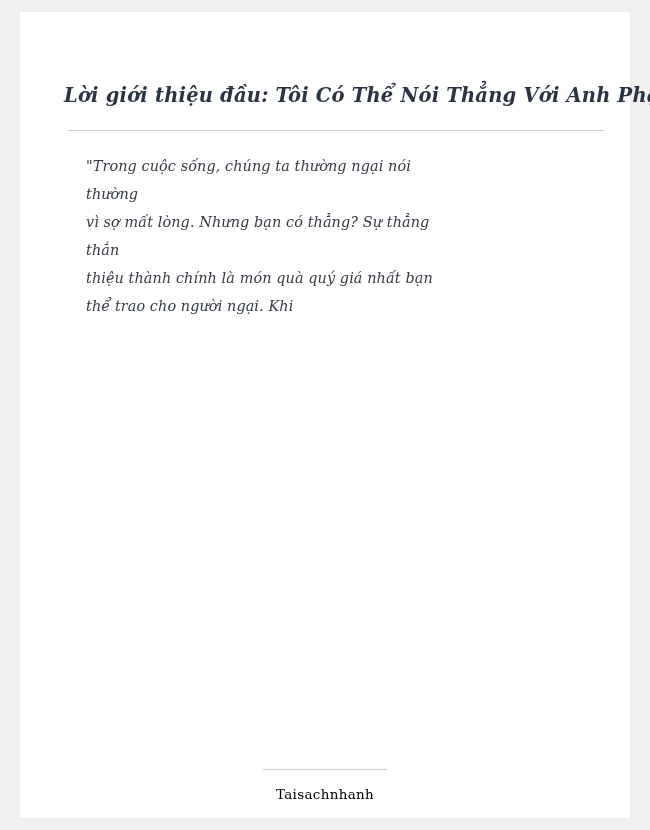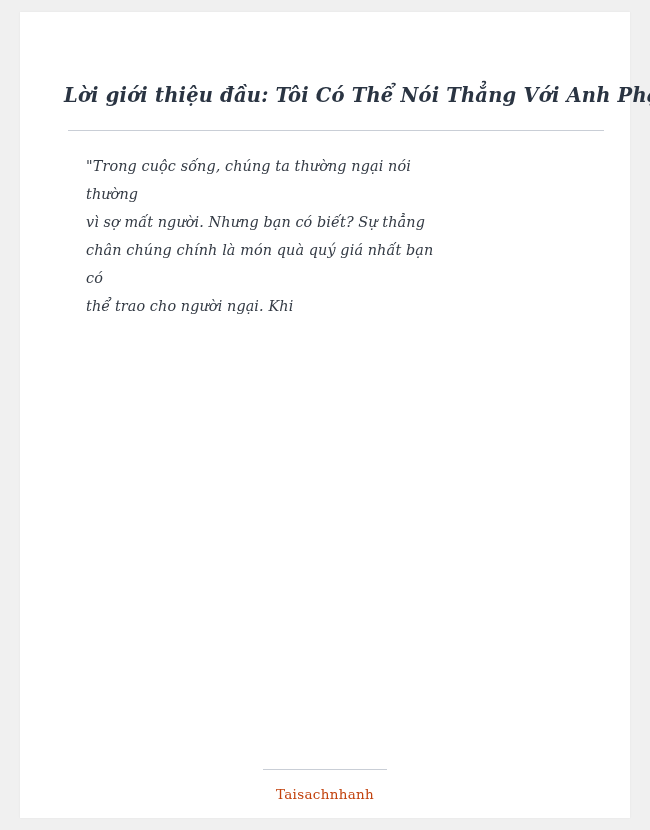--- a/index.html
+++ b/index.html
@@ -79,40 +79,40 @@
     background: #c9ced6;
   }
   .footer-text {
     position: absolute;
     bottom: 16px;
     left: 0;
     width: 100%;
     text-align: center;
     font-family: "DejaVu Serif", "Liberation Serif", serif;
     font-size: 13.5px;
-    color: #c2410c;
+    color: #000000;
     letter-spacing: 0.3px;
   }
 </style>
 </head>
 <body>
 
 <div class="page">
   <div class="doc-inner">
 
     <div class="doc-title">Lời giới thiệu đầu: Tôi Có Thể Nói Thẳng Với Anh Phạm Cao Tùng</div>
 
     <div class="title-rule"></div>
 
     <div class="body-text">
       <span class="ln">"Trong cuộc sống, chúng ta thường ngại nói</span>
       <span class="ln">thường</span>
-      <span class="ln">vì sợ mất người. Nhưng bạn có biết? Sự thẳng</span>
-      <span class="ln">chân chúng chính là món quà quý giá nhất bạn</span>
-      <span class="ln">có</span>
+      <span class="ln">vì sợ mất lòng. Nhưng bạn có thẳng? Sự thẳng</span>
+      <span class="ln">thắn</span>
+      <span class="ln">thiệu thành chính là món quà quý giá nhất bạn</span>
       <span class="ln">thể trao cho người ngại. Khi</span>
     </div>
 
   </div>
 
   <div class="footer-rule"></div>
   <div class="footer-text">Taisachnhanh</div>
 </div>
 
 </body></html>

